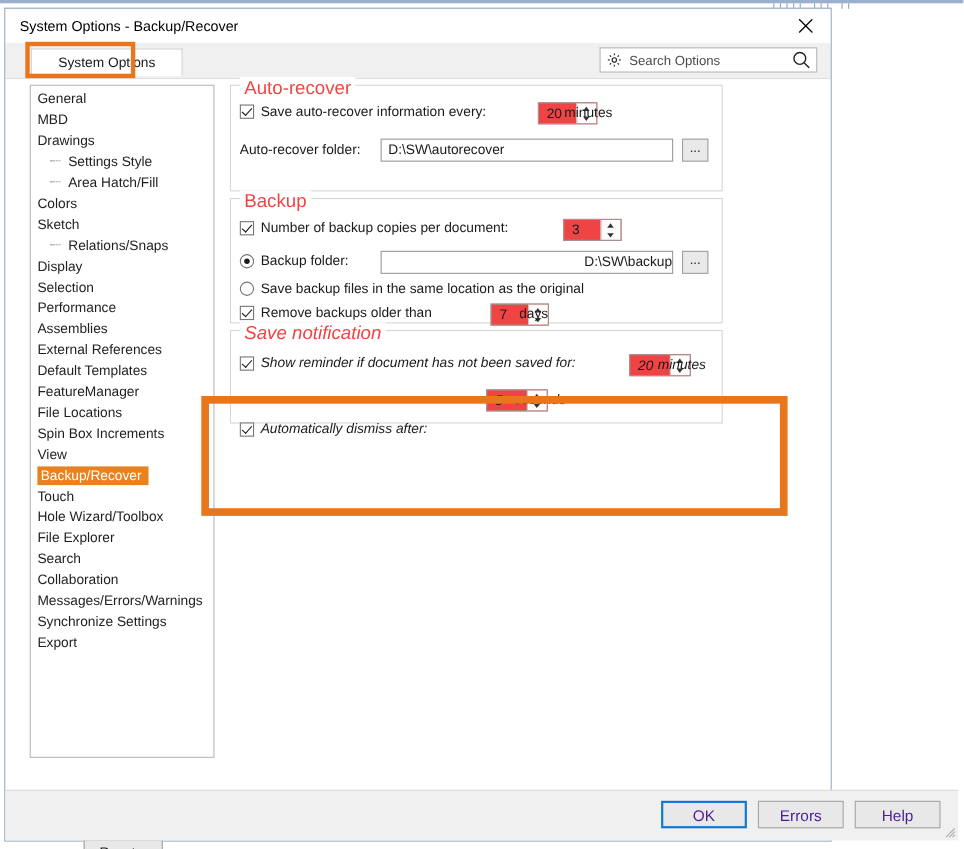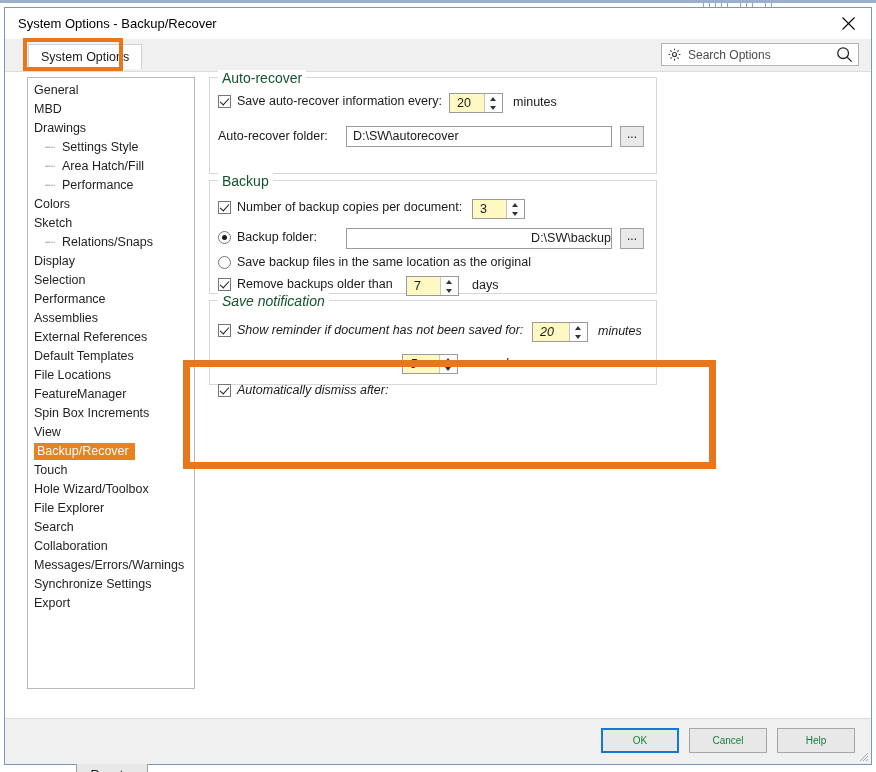--- a/index.html
+++ b/index.html
@@ -36,21 +36,21 @@
     top: 5px;
     height: 6px;
     background: #dfe6ef;
     opacity: .55;
   }
 
   
   #dialog {
     position: absolute;
     left: 4px; top: 7px;
-    width: 868px;
+    width: 752px;
     height: 758px;
     background: #ffffff;
     border: 1px solid #7a96b8;
     box-sizing: border-box;
     display: flex;
     flex-direction: column;
   }
 
   
   #titlebar {
@@ -93,21 +93,21 @@
     width: 100px; height: 33px;
     border: 4px solid #e8761d;
     box-sizing: border-box;
     z-index: 4;
     pointer-events: none;
   }
   #tab-system-options {
     position: absolute;
     left: 23px; top: 5px;
     height: 25px;
-    padding: 0 12px;
+    padding: 0 24px;
     display: flex;
     align-items: center;
     background: #ffffff;
     border: 1px solid #d2d2d2;
     border-bottom: none;
     font-size: 12.5px;
     color: #1a1a1a;
     box-sizing: border-box;
     z-index: 3;
     cursor: pointer;
@@ -193,22 +193,22 @@
     border: 1px solid #d6d6d6;
     box-sizing: border-box;
     background: #ffffff;
   }
   .group-title {
     position: absolute;
     top: -8px;
     left: 8px;
     background: #ffffff;
     padding: 0 4px;
-    font-size: 14px;
-    color: #14532d;
+    font-size: 17px;
+    color: #ef4444;
     white-space: nowrap;
   }
 
   #group-autorecover { left: 204px; top: 5px; width: 448px; height: 97px; }
   #group-backup      { left: 204px; top: 108px; width: 448px; height: 114px; }
   #group-savenotify  { left: 204px; top: 228px; width: 448px; height: 85px; font-style: italic; }
 
   .row { position: absolute; display: flex; align-items: center; }
 
   
@@ -260,22 +260,23 @@
     color: #1a1a1a;
     white-space: nowrap;
     text-align: right;
   }
 
   
   .spin {
     display: flex;
     height: 20px;
     border: 1px solid #9a9a9a;
-    background: #fef9c3;
-    box-sizing: border-box;
+    background: #ef4444;
+    box-sizing: border-box;
+    margin-left: 40px;
   }
   .spin .val {
     width: 100%;
     padding-left: 7px;
     font-size: 12.5px;
     line-height: 18px;
     color: #1a1a1a;
     cursor: text;
   }
   .spin .arrows {
@@ -357,23 +358,23 @@
     border-top: 1px solid #dcdcdc;
     box-sizing: border-box;
   }
   .fbtn {
     position: absolute;
     top: 9px;
     width: 78px; height: 25px;
     background: #e8e8e8;
     border: 1px solid #a6a6a6;
     box-sizing: border-box;
-    font-size: 10px;
+    font-size: 14px;
     font-family: "Liberation Sans", sans-serif;
-    color: #15803d;
+    color: #4c1d95;
     cursor: pointer;
   }
   #btn-ok     { right: 192px; border: 2px solid #1278d4; background: #e8e8e8; }
   #btn-cancel { right: 104px; }
   #btn-help   { right: 16px; }
   #resize-grip {
     position: absolute;
     right: 2px; bottom: 2px;
     width: 12px; height: 12px;
     cursor: nwse-resize;
@@ -435,32 +436,31 @@
   </div>
 
   <div id="dialog-body">
 
     <div id="nav-tree">
         <div class="nav-item"><span>General</span></div>
         <div class="nav-item"><span>MBD</span></div>
         <div class="nav-item"><span>Drawings</span></div>
         <div class="nav-item child"><span class="tline" style="color: rgb(154, 154, 154); font-size: 11px; padding-left: 8px;">╶┈</span><span>Settings Style</span></div>
         <div class="nav-item child"><span class="tline" style="color: rgb(154, 154, 154); font-size: 11px; padding-left: 8px;">╶┈</span><span>Area Hatch/Fill</span></div>
-        <div class="nav-item child"><span class="tline" style="color: rgb(154, 154, 154); font-size: 11px; padding-left: 8px;">╶┈</span><span>Performance</span></div>
         <div class="nav-item"><span>Colors</span></div>
         <div class="nav-item"><span>Sketch</span></div>
         <div class="nav-item child"><span class="tline" style="color: rgb(154, 154, 154); font-size: 11px; padding-left: 8px;">╶┈</span><span>Relations/Snaps</span></div>
         <div class="nav-item"><span>Display</span></div>
         <div class="nav-item"><span>Selection</span></div>
         <div class="nav-item"><span>Performance</span></div>
         <div class="nav-item"><span>Assemblies</span></div>
         <div class="nav-item"><span>External References</span></div>
         <div class="nav-item"><span>Default Templates</span></div>
+        <div class="nav-item"><span>FeatureManager</span></div>
         <div class="nav-item"><span>File Locations</span></div>
-        <div class="nav-item"><span>FeatureManager</span></div>
         <div class="nav-item"><span>Spin Box Increments</span></div>
         <div class="nav-item"><span>View</span></div>
         <div class="nav-item"><span style="background: rgb(232, 129, 31); color: rgb(255, 255, 255); padding: 1px 6px 2px 3px;">Backup/Recover</span></div>
         <div class="nav-item"><span>Touch</span></div>
         <div class="nav-item"><span>Hole Wizard/Toolbox</span></div>
         <div class="nav-item"><span>File Explorer</span></div>
         <div class="nav-item"><span>Search</span></div>
         <div class="nav-item"><span>Collaboration</span></div>
         <div class="nav-item"><span>Messages/Errors/Warnings</span></div>
         <div class="nav-item"><span>Synchronize Settings</span></div>
@@ -558,21 +558,21 @@
           <span class="dn"></span>
         </span>
       </div>
       <span class="plain-lbl" style="position:absolute; left:258px; top:55px;">seconds</span>
     </div>
 
     <div id="callout"></div>
 
     <div id="footer">
       <button class="fbtn" id="btn-ok">OK</button>
-      <button class="fbtn" id="btn-cancel">Cancel</button>
+      <button class="fbtn" id="btn-cancel">Errors</button>
       <button class="fbtn" id="btn-help">Help</button>
       <div id="resize-grip">
         <svg width="12" height="12" viewBox="0 0 12 12" stroke="#a8a8a8" stroke-width="1">
           <line x1="11" y1="3" x2="3" y2="11"></line>
           <line x1="11" y1="6" x2="6" y2="11"></line>
           <line x1="11" y1="9" x2="9" y2="11"></line>
         </svg>
       </div>
     </div>
 

